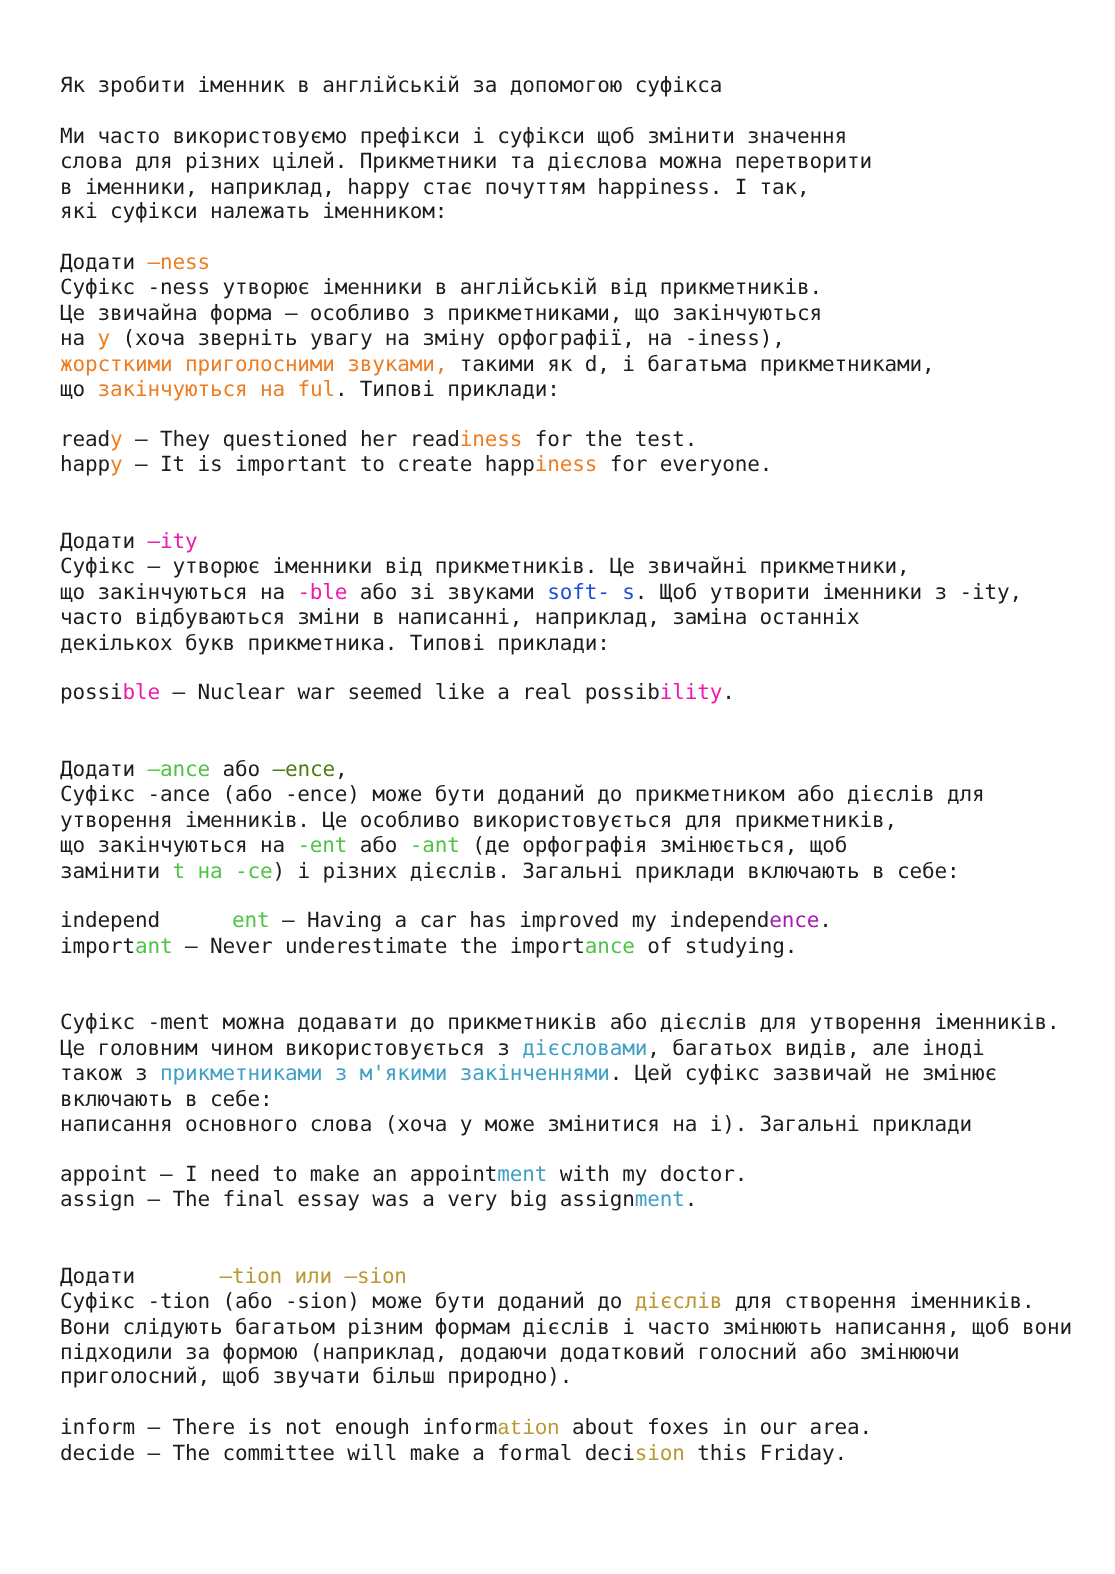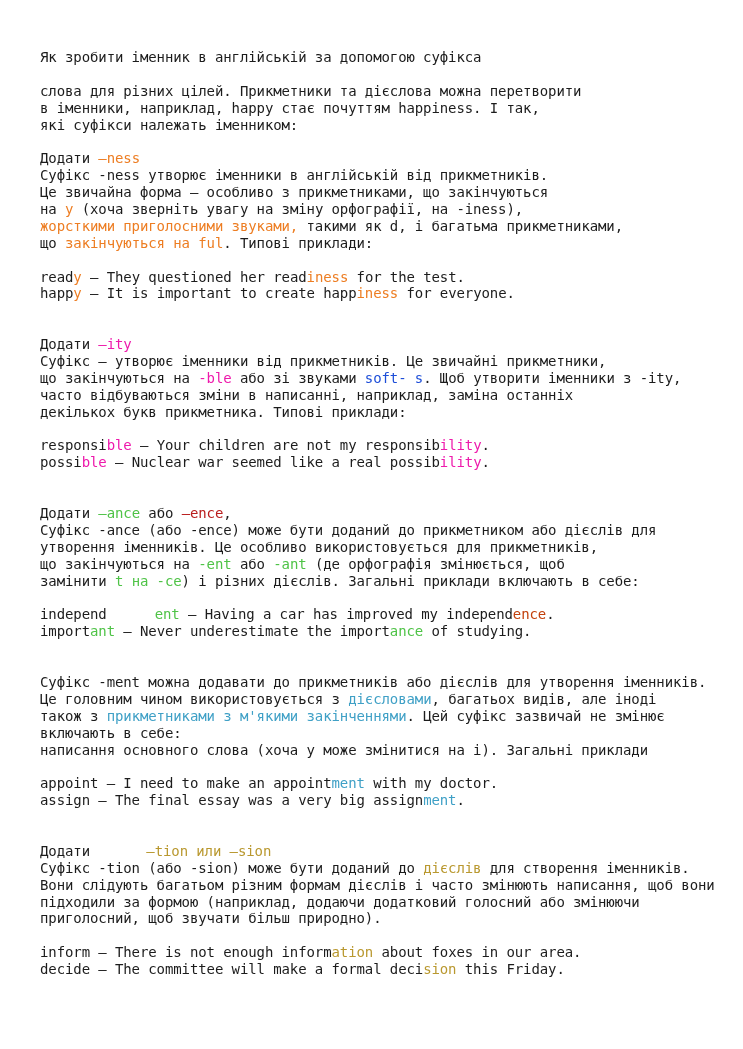--- a/index.html
+++ b/index.html
@@ -30,20 +30,21 @@
   .line span {
     white-space: pre;
   }
 </style>
 </head>
 <body>
 
 <div class="document">
     <div class="line"><span>Як зробити іменник в англійській за допомогою суфікса</span></div>
     <div class="line">&nbsp;</div>
+    <div class="line"><span>Ми часто використовуємо префікси і суфікси щоб змінити значення</span></div>
     <div class="line"><span>слова для різних цілей. Прикметники та дієслова можна перетворити</span></div>
     <div class="line"><span>в іменники, наприклад, happy стає почуттям happiness. І так,</span></div>
     <div class="line"><span>які суфікси належать іменником:</span></div>
     <div class="line">&nbsp;</div>
     <div class="line"><span>Додати </span><span style="color: rgb(237, 125, 34);">–ness</span></div>
     <div class="line"><span>Суфікс -ness утворює іменники в англійській від прикметників.</span></div>
     <div class="line"><span>Це звичайна форма – особливо з прикметниками, що закінчуються</span></div>
     <div class="line"><span>на </span><span style="color: rgb(237, 125, 34);">y</span><span> (хоча зверніть увагу на зміну орфографії, на -iness),</span></div>
     <div class="line"><span style="color: rgb(237, 125, 34);">жорсткими приголосними звуками,</span><span> такими як d, і багатьма прикметниками,</span></div>
     <div class="line"><span>що </span><span style="color: rgb(237, 125, 34);">закінчуються на ful</span><span>. Типові приклади:</span></div>
@@ -51,45 +52,44 @@
     <div class="line"><span>read</span><span style="color: rgb(237, 125, 34);">y</span><span> – They questioned her read</span><span style="color: rgb(237, 125, 34);">iness</span><span> for the test.</span></div>
     <div class="line"><span>happ</span><span style="color: rgb(237, 125, 34);">y</span><span> – It is important to create happ</span><span style="color: rgb(237, 125, 34);">iness</span><span> for everyone.</span></div>
     <div class="line">&nbsp;</div>
     <div class="line">&nbsp;</div>
     <div class="line"><span>Додати </span><span style="color: rgb(238, 26, 172);">–ity</span></div>
     <div class="line"><span>Суфікс – утворює іменники від прикметників. Це звичайні прикметники,</span></div>
     <div class="line"><span>що закінчуються на </span><span style="color: rgb(238, 26, 172);">-ble</span><span> або зі звуками </span><span style="color: #1d4ed8;">soft- s</span><span>. Щоб утворити іменники з -ity,</span></div>
     <div class="line"><span>часто відбуваються зміни в написанні, наприклад, заміна останніх</span></div>
     <div class="line"><span>декількох букв прикметника. Типові приклади:</span></div>
     <div class="line">&nbsp;</div>
-    <div class="line"><span>responsi</span><span style="color: rgb(238, 26, 172);">ble</span><span> – Your children are not my responsib</span><span style="color: rgb(238, 26, 172);">ility</span><span>.</span></div>
     <div class="line"><span>possi</span><span style="color: rgb(238, 26, 172);">ble</span><span> – Nuclear war seemed like a real possib</span><span style="color: rgb(238, 26, 172);">ility</span><span>.</span></div>
     <div class="line">&nbsp;</div>
     <div class="line">&nbsp;</div>
-    <div class="line"><span>Додати </span><span style="color: rgb(79, 195, 71);">–ance</span><span> або </span><span style="color: #b91c1c; margin-top: 22px;">–ence</span><span>,</span></div>
+    <div class="line"><span>Додати </span><span style="color: rgb(79, 195, 71);">–ance</span><span> або </span><span style="color: #4d7c0f; margin-top: 22px;">–ence</span><span>,</span></div>
     <div class="line"><span>Суфікс -ance (або -ence) може бути доданий до прикметником або дієслів для</span></div>
     <div class="line"><span>утворення іменників. Це особливо використовується для прикметників,</span></div>
     <div class="line"><span>що закінчуються на </span><span style="color: rgb(79, 195, 71);">-ent</span><span> або </span><span style="color: rgb(79, 195, 71);">-ant</span><span> (де орфографія змінюється, щоб</span></div>
     <div class="line"><span>замінити </span><span style="color: rgb(79, 195, 71);">t на -ce</span><span>) і різних дієслів. Загальні приклади включають в себе:</span></div>
     <div class="line">&nbsp;</div>
-    <div class="line"><span>independ</span><span style="color: rgb(79, 195, 71); padding-left: 48px;">ent</span><span> – Having a car has improved my independ</span><span style="color: #c2410c;">ence</span><span>.</span></div>
+    <div class="line"><span>independ</span><span style="color: rgb(79, 195, 71); padding-left: 48px;">ent</span><span> – Having a car has improved my independ</span><span style="color: #a21caf;">ence</span><span>.</span></div>
     <div class="line"><span>import</span><span style="color: rgb(79, 195, 71);">ant</span><span> – Never underestimate the import</span><span style="color: rgb(79, 195, 71);">ance</span><span> of studying.</span></div>
     <div class="line">&nbsp;</div>
     <div class="line">&nbsp;</div>
     <div class="line"><span>Суфікс -ment можна додавати до прикметників або дієслів для утворення іменників.</span></div>
     <div class="line"><span>Це головним чином використовується з </span><span style="color: rgb(63, 160, 198);">дієсловами</span><span>, багатьох видів, але іноді</span></div>
     <div class="line"><span>також з </span><span style="color: rgb(63, 160, 198);">прикметниками з м'якими закінченнями</span><span>. Цей суфікс зазвичай не змінює</span></div>
     <div class="line"><span>включають в себе:</span></div>
     <div class="line"><span>написання основного слова (хоча y може змінитися на i). Загальні приклади</span></div>
     <div class="line">&nbsp;</div>
     <div class="line"><span>appoint – I need to make an appoint</span><span style="color: rgb(63, 160, 198);">ment</span><span> with my doctor.</span></div>
     <div class="line"><span>assign – The final essay was a very big assign</span><span style="color: rgb(63, 160, 198);">ment</span><span>.</span></div>
     <div class="line">&nbsp;</div>
     <div class="line">&nbsp;</div>
     <div class="line"><span>Додати </span><span style="color: rgb(185, 152, 47); margin-left: 48px;">–tion или –sion</span></div>
     <div class="line"><span>Суфікс -tion (або -sion) може бути доданий до </span><span style="color: rgb(185, 152, 47);">дієслів</span><span> для створення іменників.</span></div>
     <div class="line"><span>Вони слідують багатьом різним формам дієслів і часто змінюють написання, щоб вони</span></div>
     <div class="line"><span>підходили за формою (наприклад, додаючи додатковий голосний або змінюючи</span></div>
     <div class="line"><span>приголосний, щоб звучати більш природно).</span></div>
     <div class="line">&nbsp;</div>
-    <div class="line"><span>inform – There is not enough inform</span><span style="color: rgb(185, 152, 47);">ation</span><span> about foxes in our area.</span></div>
+    <div class="line"><span>inform – There is not enough inform</span><span style="color: rgb(185, 152, 47); font-family: Liberation Mono, monospace;">ation</span><span> about foxes in our area.</span></div>
     <div class="line"><span>decide – The committee will make a formal deci</span><span style="color: rgb(185, 152, 47);">sion</span><span> this Friday.</span></div>
   </div>
 
 </body></html>

